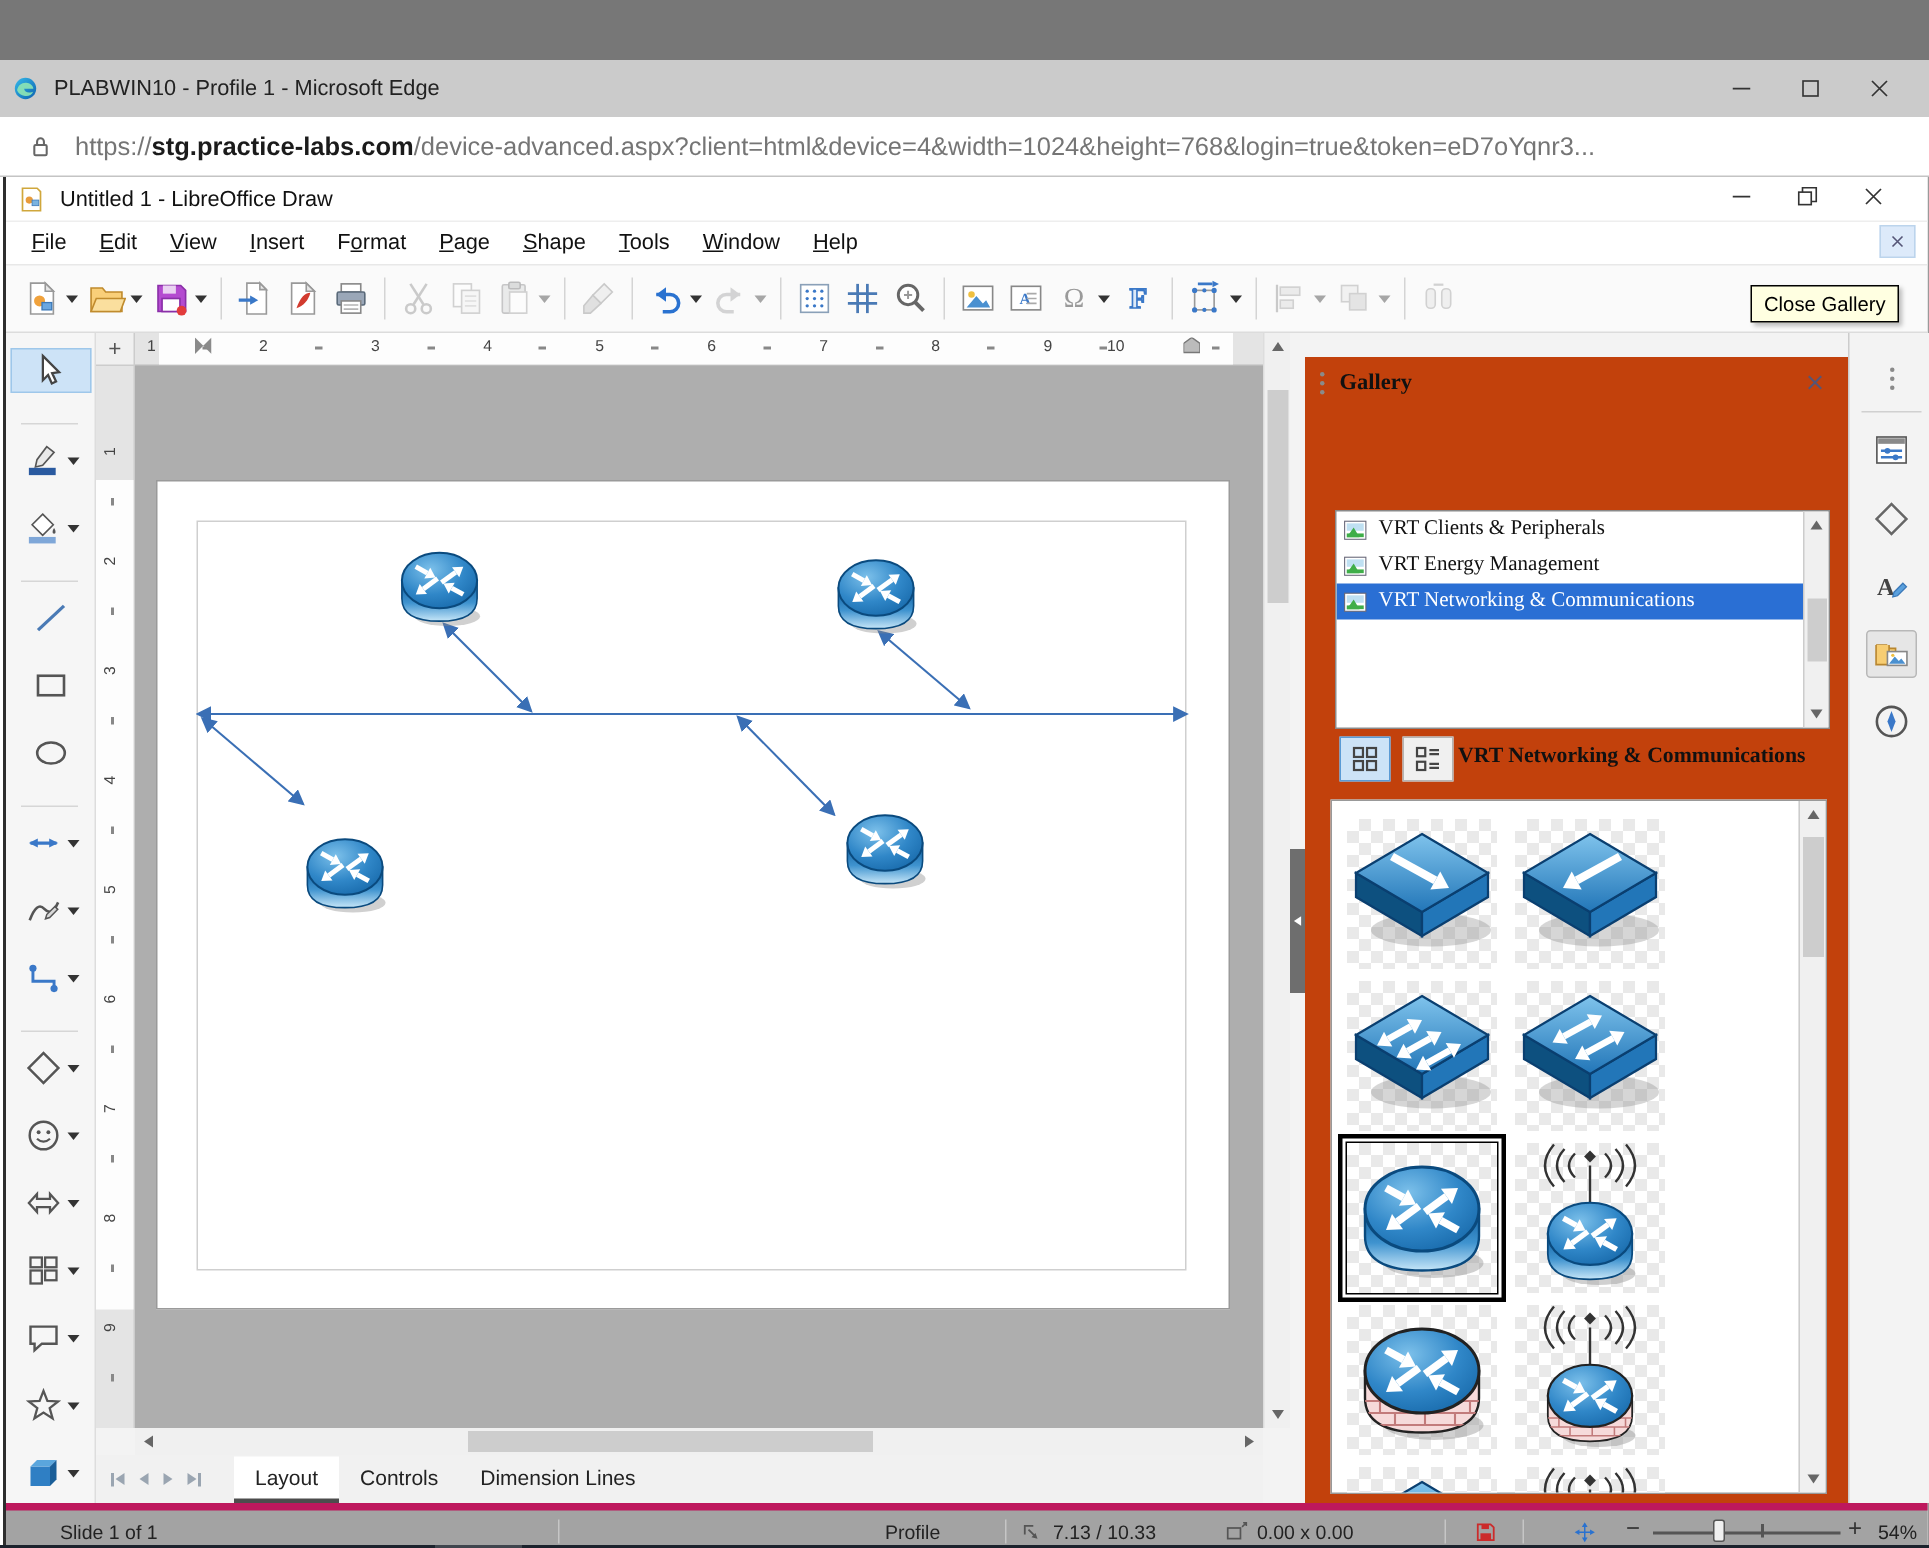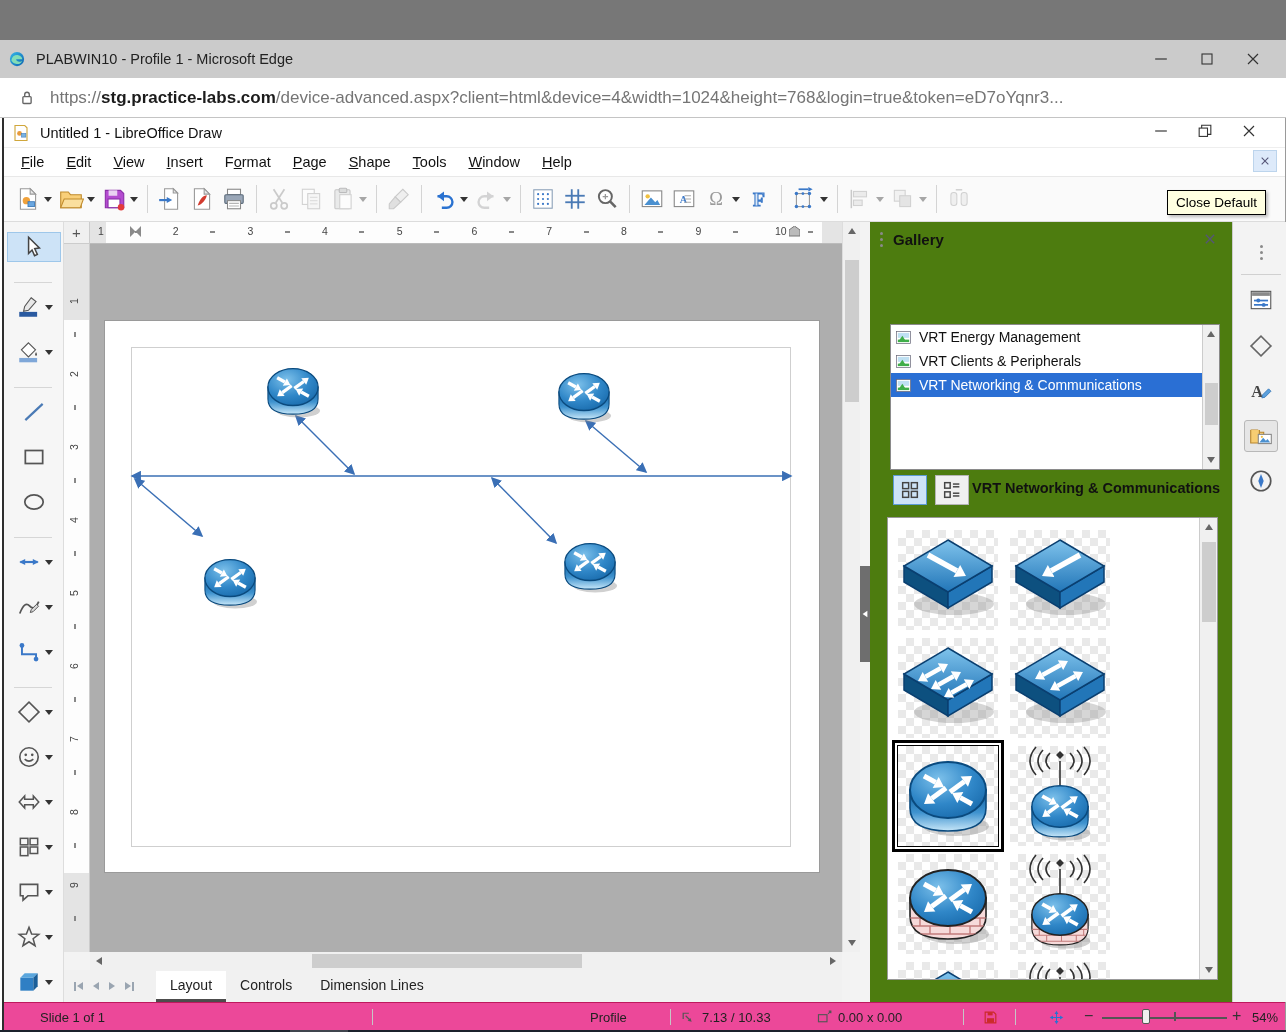--- a/index.html
+++ b/index.html
@@ -77,21 +77,21 @@
   .panel-handle .tri-left { border-right-color:#fff; transform:scale(.8); }
   
   .tab-bar { position:absolute; left:60px; top:748px; width:778px; height:32px; background:#f1f1f1; display:flex; align-items:center; }
   .nav-btns { display:flex; gap:10px; margin-left:10px; margin-right:22px; align-items:center; }
   .nav-btn { display:flex; align-items:center; gap:1px; }
   .nav-btn .tri-left, .nav-btn .tri-right { border-right-color:#9aa5b1; border-left-color:#9aa5b1; }
   .nav-bar { width:2px; height:9px; background:#9aa5b1; }
   .page-tab { font-size:14px; color:#222; padding:6px 14px; }
   .page-tab.active { background:#fff; border-bottom:3px solid #4d4d4d; }
   
-  .gallery-panel { position:absolute; left:866px; top:0; width:362px; height:780px; background:#4d7c0f; }
+  .gallery-panel { position:absolute; left:866px; top:16px; width:362px; height:780px; background:#c2410c;font-family:Liberation Serif, serif; }
   .gal-header { position:absolute; left:0; top:0; width:100%; height:34px; display:flex; align-items:center; }
   .grip { display:inline-flex; flex-direction:column; gap:3px; margin-left:10px; }
   .grip i { width:3px; height:3px; background:#8a8a8a; border-radius:50%; }
   .gal-title { font-size:15px; font-weight:bold; color:#111; margin-left:10px; }
   .gal-close { position:absolute; right:12px; top:7px; width:20px; height:20px; }
   .gal-close svg { width:100%; height:100%; }
   .new-theme-btn { position:absolute; left:22px; top:59px; width:324px; height:32px; background:#e2e2e2; border:1px solid #adadad; font-size:14px; color:#111; display:flex; align-items:center; justify-content:center; }
   .theme-list { position:absolute; left:20px; top:102px; width:330px; height:146px; background:#fff; border:1px solid #8a8a8a; overflow:hidden; }
   .theme-row { display:flex; align-items:center; height:24px; padding-left:4px; font-size:14px; color:#111; width:312px; }
   .theme-row.selected { background:var(--sel-blue); color:#fff; }
@@ -112,21 +112,21 @@
   .g-cell.sel { box-shadow:0 0 0 1px #000; outline:3px solid #000; outline-offset:3px; }
   .grid-scroll { position:absolute; right:0; top:0; width:18px; height:461px; background:#f0f0f0; border-left:1px solid #ccc; }
   .grid-scroll .thumb { position:absolute; left:2px; top:24px; width:14px; height:80px; background:#cdcdcd; }
   
   .side-strip { position:absolute; left:1228px; top:0; width:56px; height:780px; background:#f3f3f3; border-left:1px solid #ccc; }
   .ss-item { position:absolute; left:11px; width:34px; height:32px; display:flex; align-items:center; justify-content:center; }
   .ss-item svg { width:26px; height:26px; }
   .ss-item.active { background:#e6e6e6; border:1px solid #b8b8b8; border-radius:3px; }
   .ss-div { position:absolute; left:8px; width:40px; height:1px; background:#d0d0d0; }
   
-  .statusbar { position:absolute; left:0; top:884px; right:0; height:28px; background:#ec4899; border-top:1px solid #be185d; font-size:13px; color:#222;text-align:center; }
+  .statusbar { position:absolute; left:0; top:884px; right:0; height:28px; background:#a3a3a3; border-top:5px solid #be185d; font-size:13px; color:#222;text-align:center; }
   .sb-it { position:absolute; top:0; height:28px; display:flex; align-items:center; gap:5px; }
   .sb-sep { position:absolute; top:6px; width:1px; height:16px; background:#c6c6c6; }
   .sb-ic { width:17px; height:17px; } .sb-ic svg { width:100%; height:100%; }
   .zoom-track { position:absolute; left:1098px; top:13.5px; width:125px; height:2px; background:#555; }
   .zoom-handle { position:absolute; left:1138px; top:6px; width:8px; height:15px; background:#f0f0f0; border:1px solid #555; border-radius:2px; }
   .zoom-tick { position:absolute; left:1170px; top:9px; width:2px; height:9px; background:#555; }
   .zoom-pm { position:absolute; top:4px; font-size:16px; color:#333; }
 
   
   .taskbar { position:absolute; left:0; top:990px; width:1286px; height:42px; background:var(--taskbar-bg); display:flex; align-items:center; }
@@ -427,21 +427,21 @@
               </g>
               <path d="M9 3.5h6" stroke="#9a9a9a" stroke-width="1.4"></path>
             </svg></span>
         </div>
       </div>
     <div class="close-doc">
         <svg viewBox="0 0 24 24">
           <path d="M7 7 L17 17 M17 7 L7 17" stroke="#557" stroke-width="1.6"></path>
         </svg>
       </div>
-    <div class="tooltip">Close Default</div>
+    <div class="tooltip">Close Gallery</div>
 
     <div class="lo-main">
       <div class="left-tools" id="left-tools">
           <div class="lt-item active" style="top: 10px;">
             <span class="lt-ic"><svg viewBox="0 0 24 24">
                 <path d="M7 3l10 10-4.3.6 2.4 5.2-2.6 1.2-2.3-5.2L7 18z" fill="#fff" stroke="#444" stroke-width="1.4"></path>
               </svg></span>
           </div>
           <div class="lt-div" style="top: 60px;"></div>
           <div class="lt-item" style="top: 70px;">
@@ -568,21 +568,21 @@
           <div class="hr-num" style="left: 306.8px;">5</div>
           <div class="hr-tick" style="left: 344.15px;"></div>
           <div class="hr-num" style="left: 381.5px;">6</div>
           <div class="hr-tick" style="left: 418.85px;"></div>
           <div class="hr-num" style="left: 456.2px;">7</div>
           <div class="hr-tick" style="left: 493.55px;"></div>
           <div class="hr-num" style="left: 530.9px;">8</div>
           <div class="hr-tick" style="left: 568.25px;"></div>
           <div class="hr-num" style="left: 605.6px;">9</div>
           <div class="hr-tick" style="left: 642.95px;"></div>
-          <div class="hr-num" style="left: 685px;">10</div>
+          <div class="hr-num" style="left: 648px;">10</div>
           <div class="hr-tick" style="left: 717.65px;"></div>
           <div class="hr-marker" style="left: 40px;"><svg width="11" height="11">
               <polygon points="0,0 11,11 11,0 0,11" fill="#8a8a8a"></polygon>
             </svg></div>
           <div class="hr-marker" style="left: 699px;"><svg width="11" height="11">
               <polygon points="0,4 5.5,0 11,4 11,10 0,10" fill="#bbb" stroke="#777"></polygon>
             </svg></div>
         </div>
       <div class="v-ruler" id="v-ruler">
           <div class="band"></div>
@@ -795,30 +795,30 @@
               </svg></span>
         </div>
         <div class="theme-list" id="theme-list">
             <div class="theme-row">
               <span class="t-ic"><svg viewBox="0 0 24 24">
                   <rect x="2" y="3.5" width="20" height="17" fill="#fff" stroke="#667"></rect>
                   <rect x="4" y="5.5" width="16" height="7" fill="#bfe0f2"></rect>
                   <polygon points="4,18.5 10.5,9.5 16,18.5" fill="#3fae49"></polygon>
                   <rect x="4" y="15" width="16" height="3.5" fill="#3fae49"></rect>
                 </svg></span>
-              <span>VRT Energy Management</span>
+              <span>VRT Clients &amp; Peripherals</span>
             </div>
             <div class="theme-row">
               <span class="t-ic"><svg viewBox="0 0 24 24">
                   <rect x="2" y="3.5" width="20" height="17" fill="#fff" stroke="#667"></rect>
                   <rect x="4" y="5.5" width="16" height="7" fill="#bfe0f2"></rect>
                   <polygon points="4,18.5 10.5,9.5 16,18.5" fill="#3fae49"></polygon>
                   <rect x="4" y="15" width="16" height="3.5" fill="#3fae49"></rect>
                 </svg></span>
-              <span>VRT Clients &amp; Peripherals</span>
+              <span>VRT Energy Management</span>
             </div>
             <div class="theme-row selected">
               <span class="t-ic"><svg viewBox="0 0 24 24">
                   <rect x="2" y="3.5" width="20" height="17" fill="#fff" stroke="#667"></rect>
                   <rect x="4" y="5.5" width="16" height="7" fill="#bfe0f2"></rect>
                   <polygon points="4,18.5 10.5,9.5 16,18.5" fill="#3fae49"></polygon>
                   <rect x="4" y="15" width="16" height="3.5" fill="#3fae49"></rect>
                 </svg></span>
               <span>VRT Networking &amp; Communications</span>
             </div>

